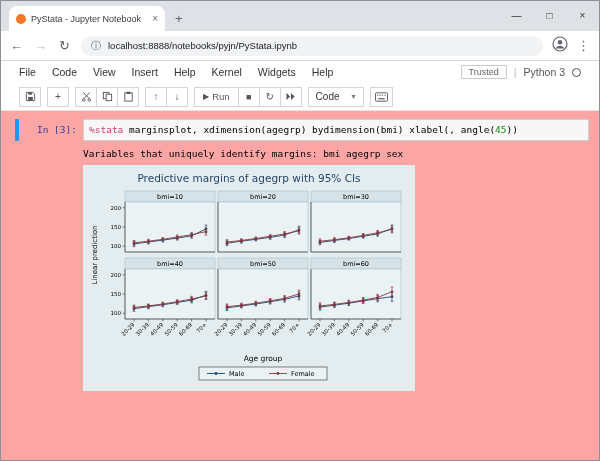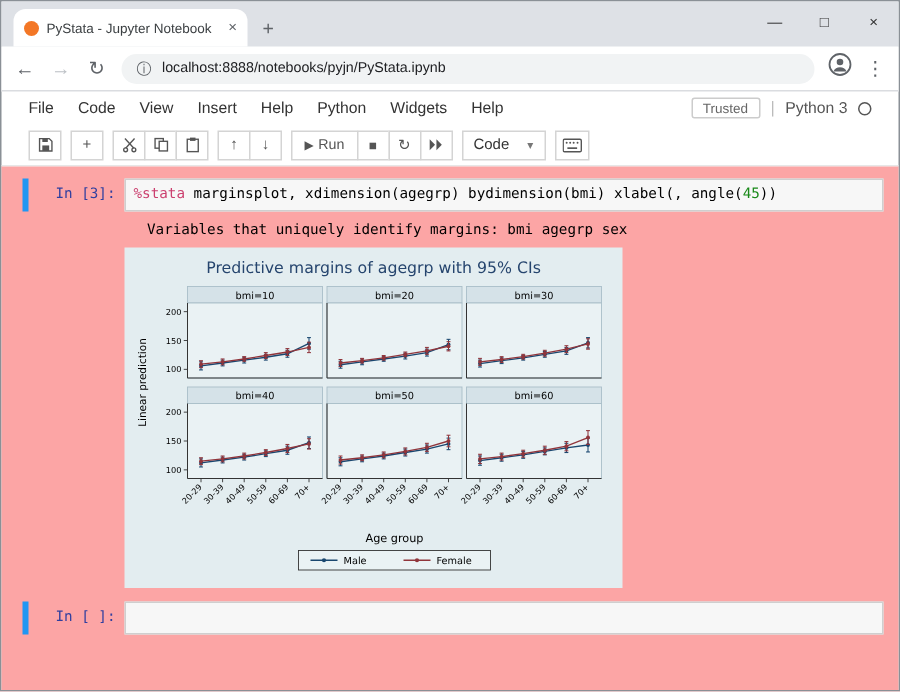--- a/index.html
+++ b/index.html
@@ -50,21 +50,21 @@
   
   .nb { flex: 1; padding: 8px 10px 0 14px; background: #fca5a5; overflow: hidden; }
   .cellrow { display: flex; align-items: stretch; }
   .cellbar { width: 4px; background: #2196f3; margin-right: 2px; flex: 0 0 auto; }
   .promptcol { width: 62px; text-align: right; padding-right: 6px; font-family: "DejaVu Sans Mono", monospace; font-size: 9.5px; color: #303f9f; line-height: 22px; flex: 0 0 auto; }
   .inputbox { flex: 1; border: 1px solid #cfcfcf; background: #f7f7f7; height: 22px; line-height: 20px; padding: 0 5px; font-family: "DejaVu Sans Mono", monospace; font-size: 9.5px; color: #000; white-space: pre; overflow: hidden; }
   .tok-magic { color: #cb3f6e; }
   .tok-num { color: #1a8a1a; }
   .outrow { display: flex; margin-top: 7px; }
   .outspacer { width: 68px; flex: 0 0 auto; }
-  .outtext { font-family: "DejaVu Sans Mono", monospace; font-size: 9.5px; color: #000; white-space: pre; margin-left: 15px; }
+  .outtext { font-family: "DejaVu Sans Mono", monospace; font-size: 9.5px; color: #000; white-space: pre; }
   .chartrow { display: flex; margin-top: 6px; }
   .chartholder { padding: 4px 5px; display: inline-block; }
   .emptycellrow { margin-top: 9px; }
   svg text { font-family: "DejaVu Sans", sans-serif; }
 </style>
 </head>
 <body>
 
 <div class="window">
 
@@ -102,21 +102,21 @@
     </div>
   </div>
 
 
   <div class="menurow">
     <span>File</span>
     <span>Code</span>
     <span>View</span>
     <span>Insert</span>
     <span>Help</span>
-    <span>Python</span>
+    <span>Kernel</span>
     <span>Widgets</span>
     <span>Help</span>
     <div class="m-right">
       <span class="trusted">Trusted</span>
       <span class="kernel-sep">|</span>
       <span class="kernel-name">Python 3</span>
       <span class="kernel-circle"></span>
     </div>
   </div>
 
@@ -593,20 +593,15 @@
             <line x1="119" y1="204.5" x2="137" y2="204.5" stroke="#1a476f" stroke-width="0.9"></line>
             <circle cx="128" cy="204.5" r="1.4" fill="#1a476f"></circle>
             <text x="141" y="206.7" font-size="6.5" fill="#000">Male</text>
             <line x1="181" y1="204.5" x2="199" y2="204.5" stroke="#90353b" stroke-width="0.9"></line>
             <circle cx="190" cy="204.5" r="1.4" fill="#90353b"></circle>
             <text x="203" y="206.7" font-size="6.5" fill="#000">Female</text>
           </svg>
       </div>
     </div>
 
-    <div class="cellrow emptycellrow">
-      <div class="cellbar"></div>
-      <div class="promptcol">In [ ]:</div>
-      <div class="inputbox"></div>
-    </div>
 
   </div>
 </div>
 
 </body></html>

